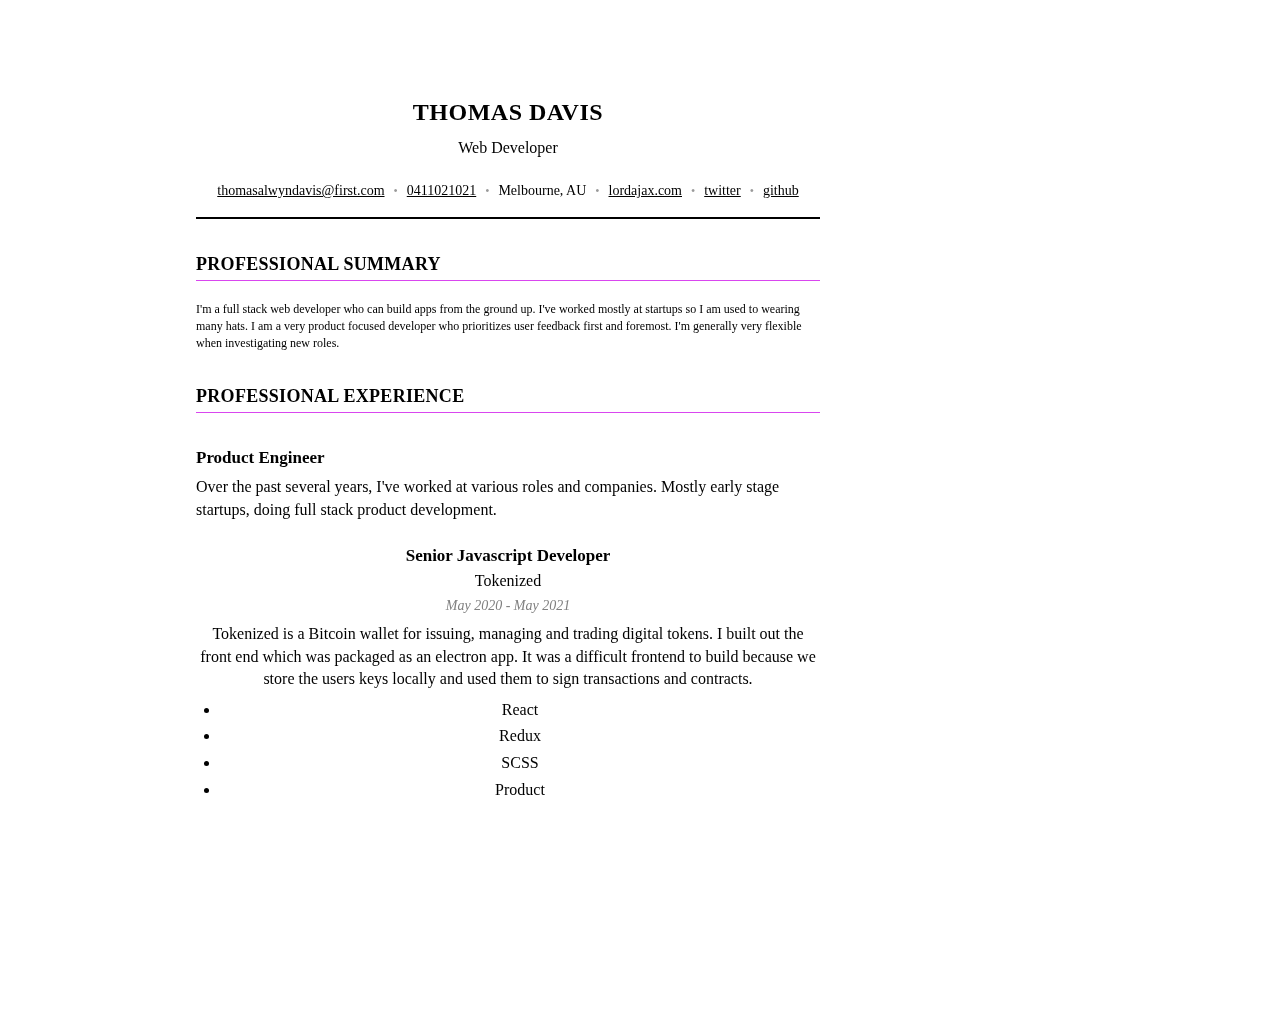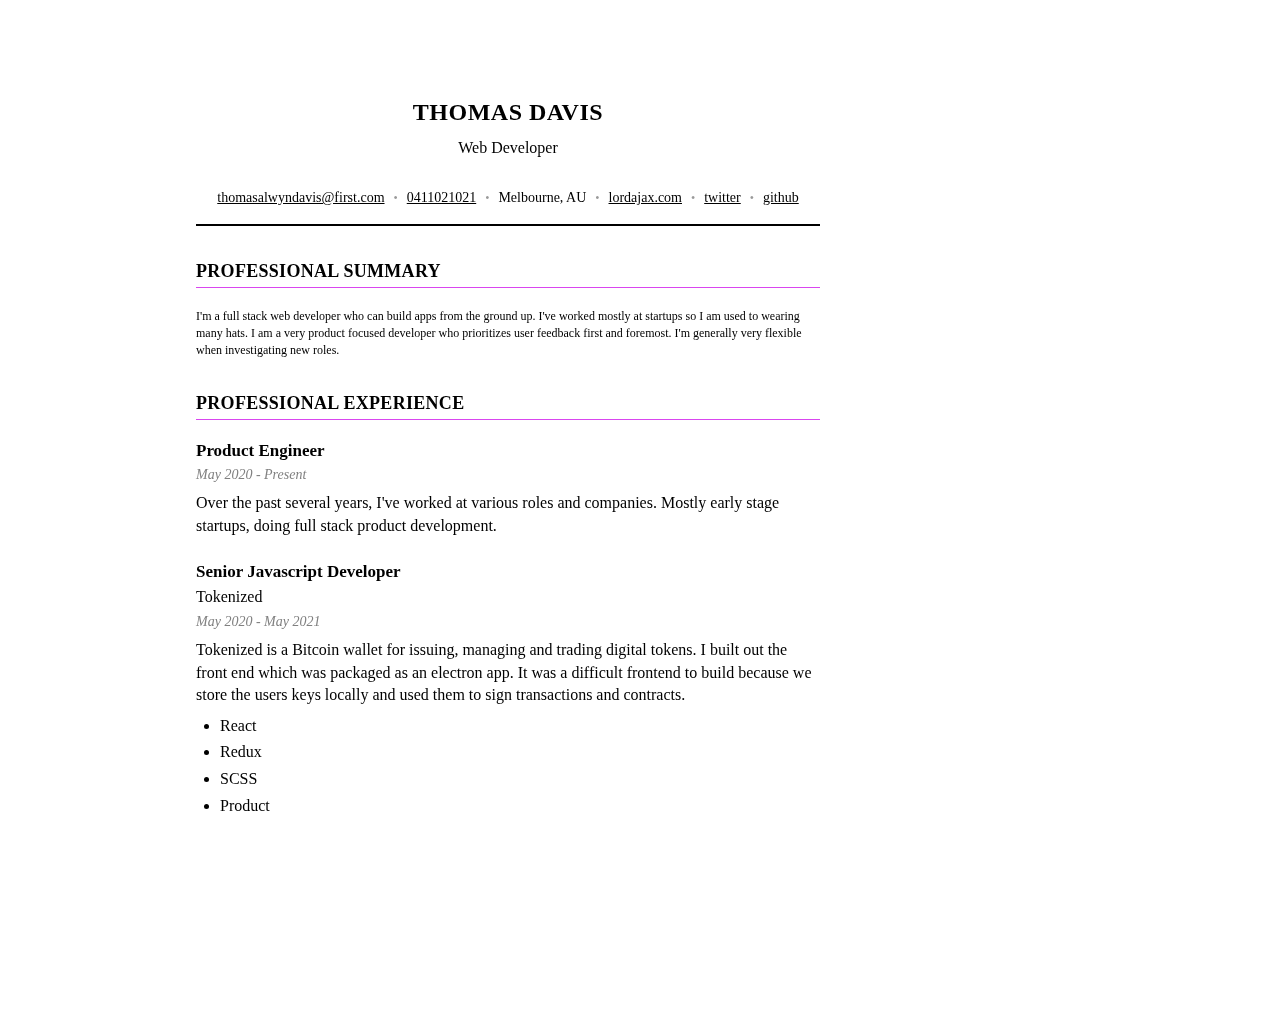--- a/index.html
+++ b/index.html
@@ -27,21 +27,21 @@
   .name {
     font-size: 24px;
     font-weight: bold;
     letter-spacing: 0.5px;
     line-height: 1;
     margin-bottom: 16px;
   }
   .job-title {
     font-size: 16px;
     line-height: 1;
-    margin-bottom: 26px;
+    margin-bottom: 19px;
   }
   .contact {
     font-size: 14px;
     line-height: 32px;
   }
   .contact a.contact-link {
     color: #000000;
     text-decoration: underline;
     cursor: pointer;
   }
@@ -68,22 +68,22 @@
     border-bottom: 1px solid #d946ef;
     padding-bottom: 7px;
   }
   .section p.body-text {
     margin-top: 20px;
     font-size: 12px;
     line-height: 1.4;
   }
 
   
-  .job { margin-top: 22px; }
-  .job + .job { margin-top: 26px; }
+  .job { margin-top: 36px; }
+  .job + .job { margin-top: 26px; text-align: center; }
   .job-role {
     font-size: 17px;
     font-weight: bold;
     line-height: 1;
   }
   .job-company {
     font-size: 16px;
     line-height: 1.2;
     margin-top: 7px;
   }
@@ -128,21 +128,20 @@
     <div class="section">
       <div class="section-heading">PROFESSIONAL SUMMARY</div>
       <p class="body-text">I'm a full stack web developer who can build apps from the ground up. I've worked mostly at startups so I am used to wearing many hats. I am a very product focused developer who prioritizes user feedback first and foremost. I'm generally very flexible when investigating new roles.</p>
     </div>
 
     <div class="section">
       <div class="section-heading">PROFESSIONAL EXPERIENCE</div>
 
       <div class="job">
         <div class="job-role">Product Engineer</div>
-        <div class="job-dates">May 2020 - Present</div>
         <p class="job-desc">Over the past several years, I've worked at various roles and companies. Mostly early stage startups, doing full stack product development.</p>
       </div>
 
       <div class="job">
         <div class="job-role">Senior Javascript Developer</div>
         <div class="job-company">Tokenized</div>
         <div class="job-dates">May 2020 - May 2021</div>
         <p class="job-desc">Tokenized is a Bitcoin wallet for issuing, managing and trading digital tokens. I built out the front end which was packaged as an electron app. It was a difficult frontend to build because we store the users keys locally and used them to sign transactions and contracts.</p>
         <ul class="highlights">
           <li>React</li>

